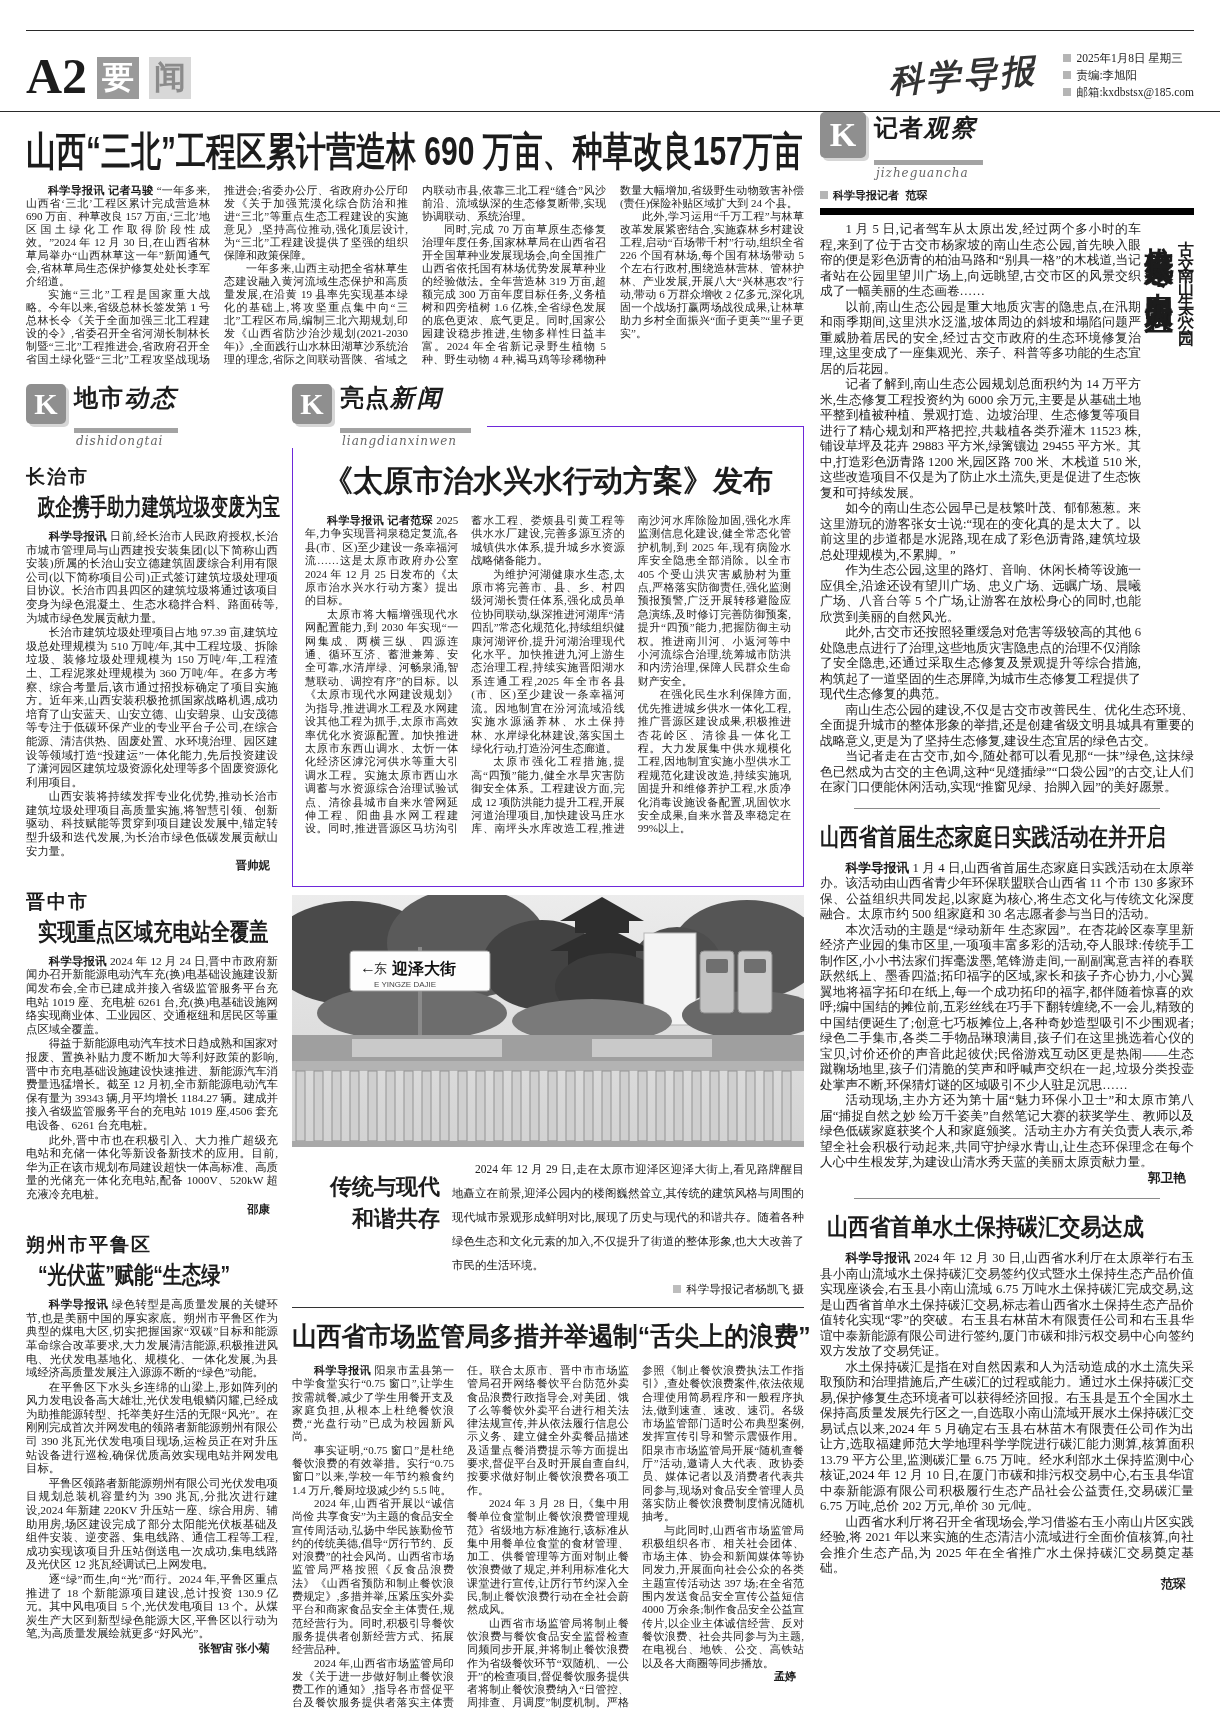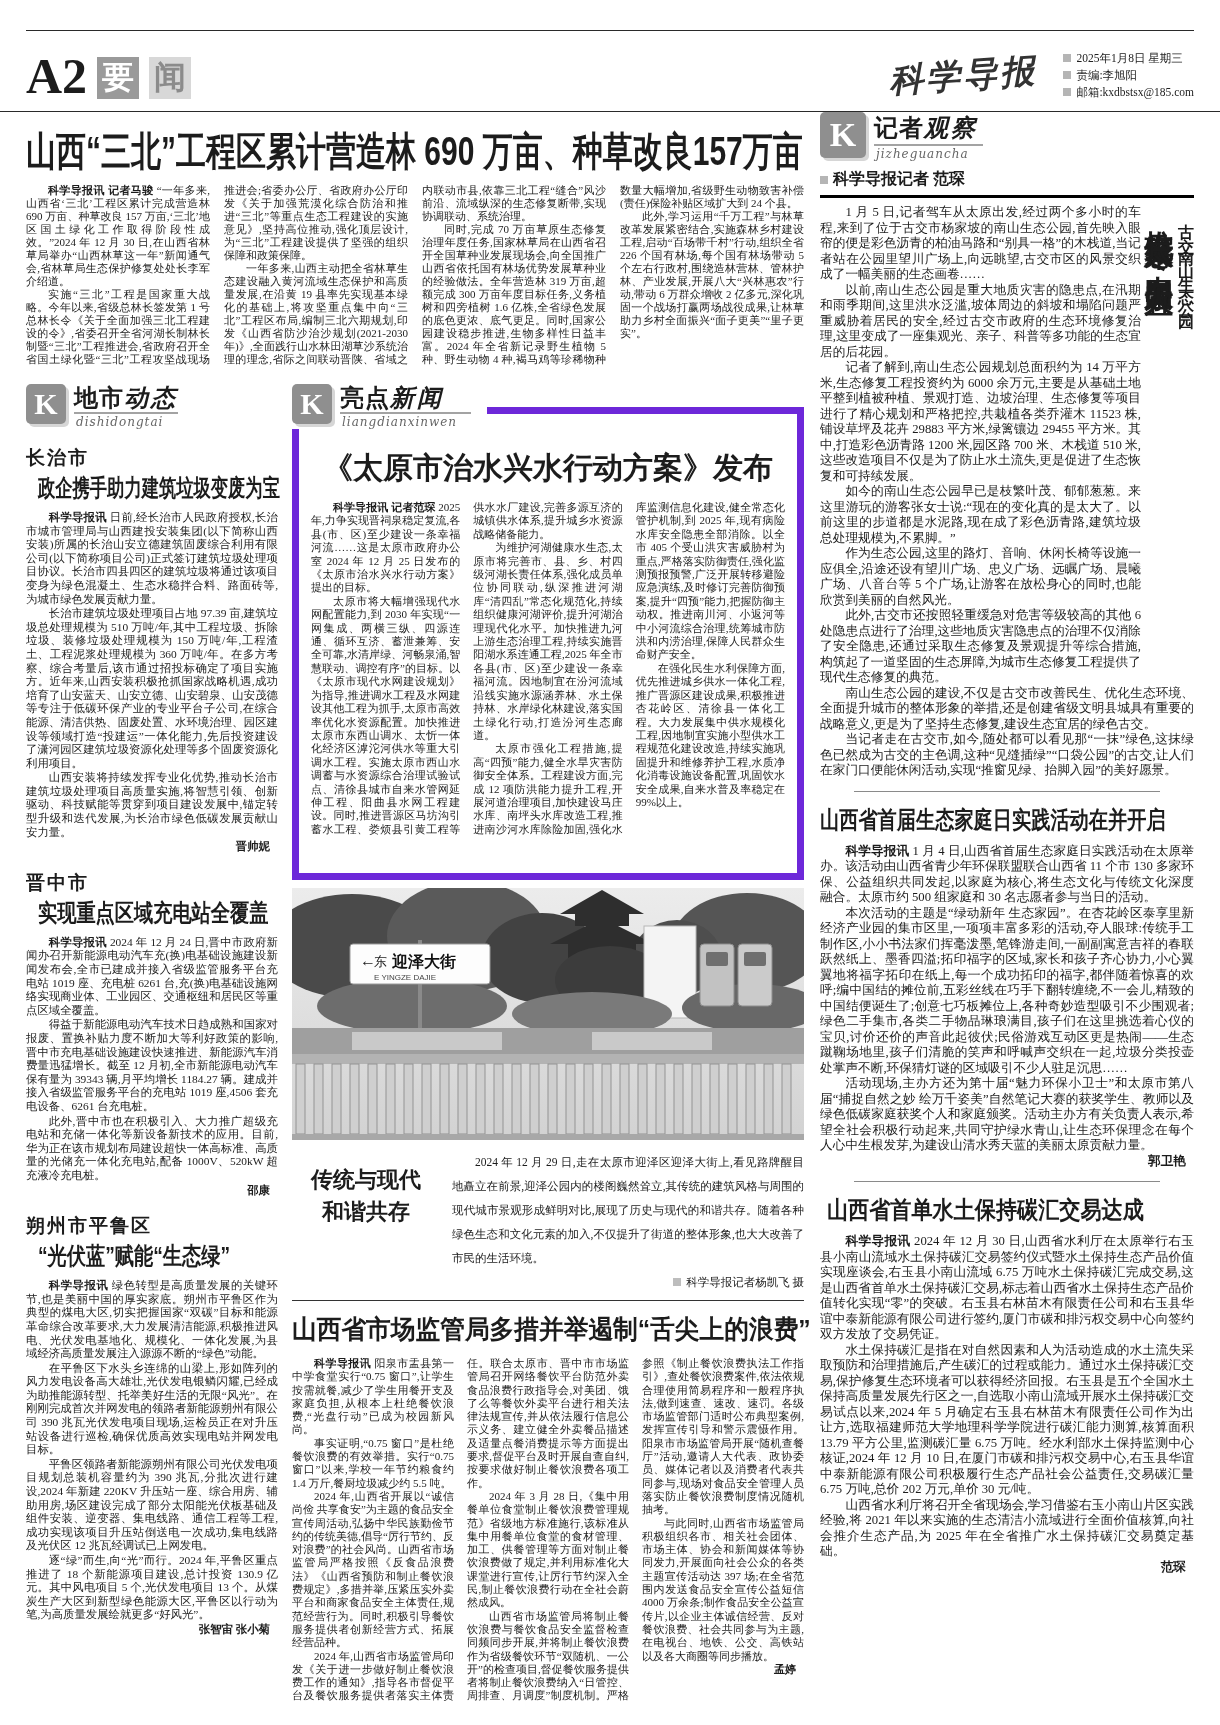--- a/index.html
+++ b/index.html
@@ -41,56 +41,56 @@
   .railL{width:252px;flex:none;}
   .mid{flex:1;min-width:0;}
   
   .seclogo{display:flex;align-items:flex-start;gap:8px;}
   .k{width:40px;height:40px;background:#8f8f8f;color:#fff;border-radius:5px;flex:none;
      display:flex;align-items:center;justify-content:center;font-size:30px;font-weight:bold;
      font-family:"Liberation Serif",serif;box-shadow:3px 3px 0 #d6d6d6;}
   .seclogo .txt{padding-top:2px;}
   .sl-line{font-size:24px;line-height:24px;font-weight:900;font-family:"Liberation Sans",sans-serif;letter-spacing:1px;}
   .sl-script{font-style:italic;font-weight:600;letter-spacing:3px;font-family:"DejaVu Serif",serif;}
-  .pinyin{font-style:italic;color:#666;font-size:12px;border-top:2px solid #a3a3a3;
-          margin-top:2px;padding:1px 14px 0 2px;font-family:"DejaVu Serif",serif;letter-spacing:1px;}
+  .pinyin{font-style:italic;color:#666;font-size:12px;border-top:5px solid #a3a3a3;
+          margin-top:18px;padding:1px 14px 0 2px;font-family:"DejaVu Serif",serif;letter-spacing:1px;}
   
   .kicker{font-size:19px;font-weight:600;font-family:"Liberation Sans",sans-serif;
           letter-spacing:2px;margin:16px 0 0;}
   .h-left{margin:2px 12px 8px;font-size:24px;line-height:30px;font-weight:900;
           font-family:"Liberation Sans",sans-serif;}
   .rail-body{font-size:11.4px;line-height:13.6px;}
   .rail-body p{margin-bottom:1px;}
   
   .liang-wrap{position:relative;}
   .liang-logo{position:relative;z-index:2;display:inline-flex;background:#fff;padding-right:16px;}
-  .tb-box{border:7px solid #6d28d9;margin-top:-22px;padding:34px 12px 10px;}
+  .tb-box{border:1px solid #6d28d9;margin-top:-22px;padding:34px 12px 10px;}
   .tb-head{margin:0 0 12px;text-align:center;font-size:30px;font-weight:900;
            font-family:"Liberation Sans",sans-serif;}
   .tb-body{column-count:3;column-gap:13px;font-size:11px;line-height:13.4px;
            height:362px;overflow:hidden;}
   
   .photo{margin-top:8px;line-height:0;}
   .caption-row{display:flex;gap:12px;padding:10px 0 6px;border-bottom:1px solid #333;}
-  .cap-label{width:148px;flex:none;text-align:center;font-size:22px;line-height:32px;
+  .cap-label{width:148px;flex:none;text-align:right;font-size:22px;line-height:32px;
              font-weight:900;font-family:"Liberation Sans",sans-serif;padding-top:14px;}
   .cap-right{flex:1;font-size:11.5px;line-height:24px;}
   .cap-credit{text-align:right;text-indent:0;color:#222;}
   .cap-credit .sq{background:#bdbdbd;}
   
   .market{margin-top:11px;}
   .mk-head{margin:0 0 10px;text-align:center;font-size:26px;font-weight:900;
            font-family:"Liberation Sans",sans-serif;}
   .mk-body{column-count:3;column-gap:13px;font-size:11px;line-height:13.3px;
            height:392px;overflow:hidden;}
   
   .obs-logo .k{width:46px;height:46px;font-size:34px;}
   .obs-logo .sl-line{font-size:24px;line-height:28px;}
-  .reporter{font-size:16px;font-weight:bold;font-family:Liberation Serif, serif;
-            border-bottom:3px solid #000000;padding:8px 0 5px;margin-bottom:7px;}
+  .reporter{font-size:11px;font-weight:bold;font-family:Liberation Mono, monospace;
+            border-bottom:7px solid #000000;padding:8px 0 5px;margin-bottom:7px;}
   .obs-body{font-size:12.7px;line-height:15.5px;}
   .vert{float:right;height:466px;margin:2px 0 6px 10px;display:flex;
         flex-direction:row-reverse;gap:12px;align-items:flex-start;}
   .v-kicker{writing-mode:vertical-rl;font-size:16px;letter-spacing:13px;font-weight:600;
             font-family:"Liberation Sans",sans-serif;padding-top:4px;}
   .v-head{writing-mode:vertical-rl;font-size:29px;letter-spacing:2px;font-weight:900;
           font-family:"Liberation Sans",sans-serif;}
   .hrule{border-top:1px solid #8a8a8a;margin:12px 34px;}
   .rr-head{margin:4px 0 8px;text-align:center;font-size:24px;font-weight:900;
            font-family:"Liberation Sans",sans-serif;white-space:nowrap;}

